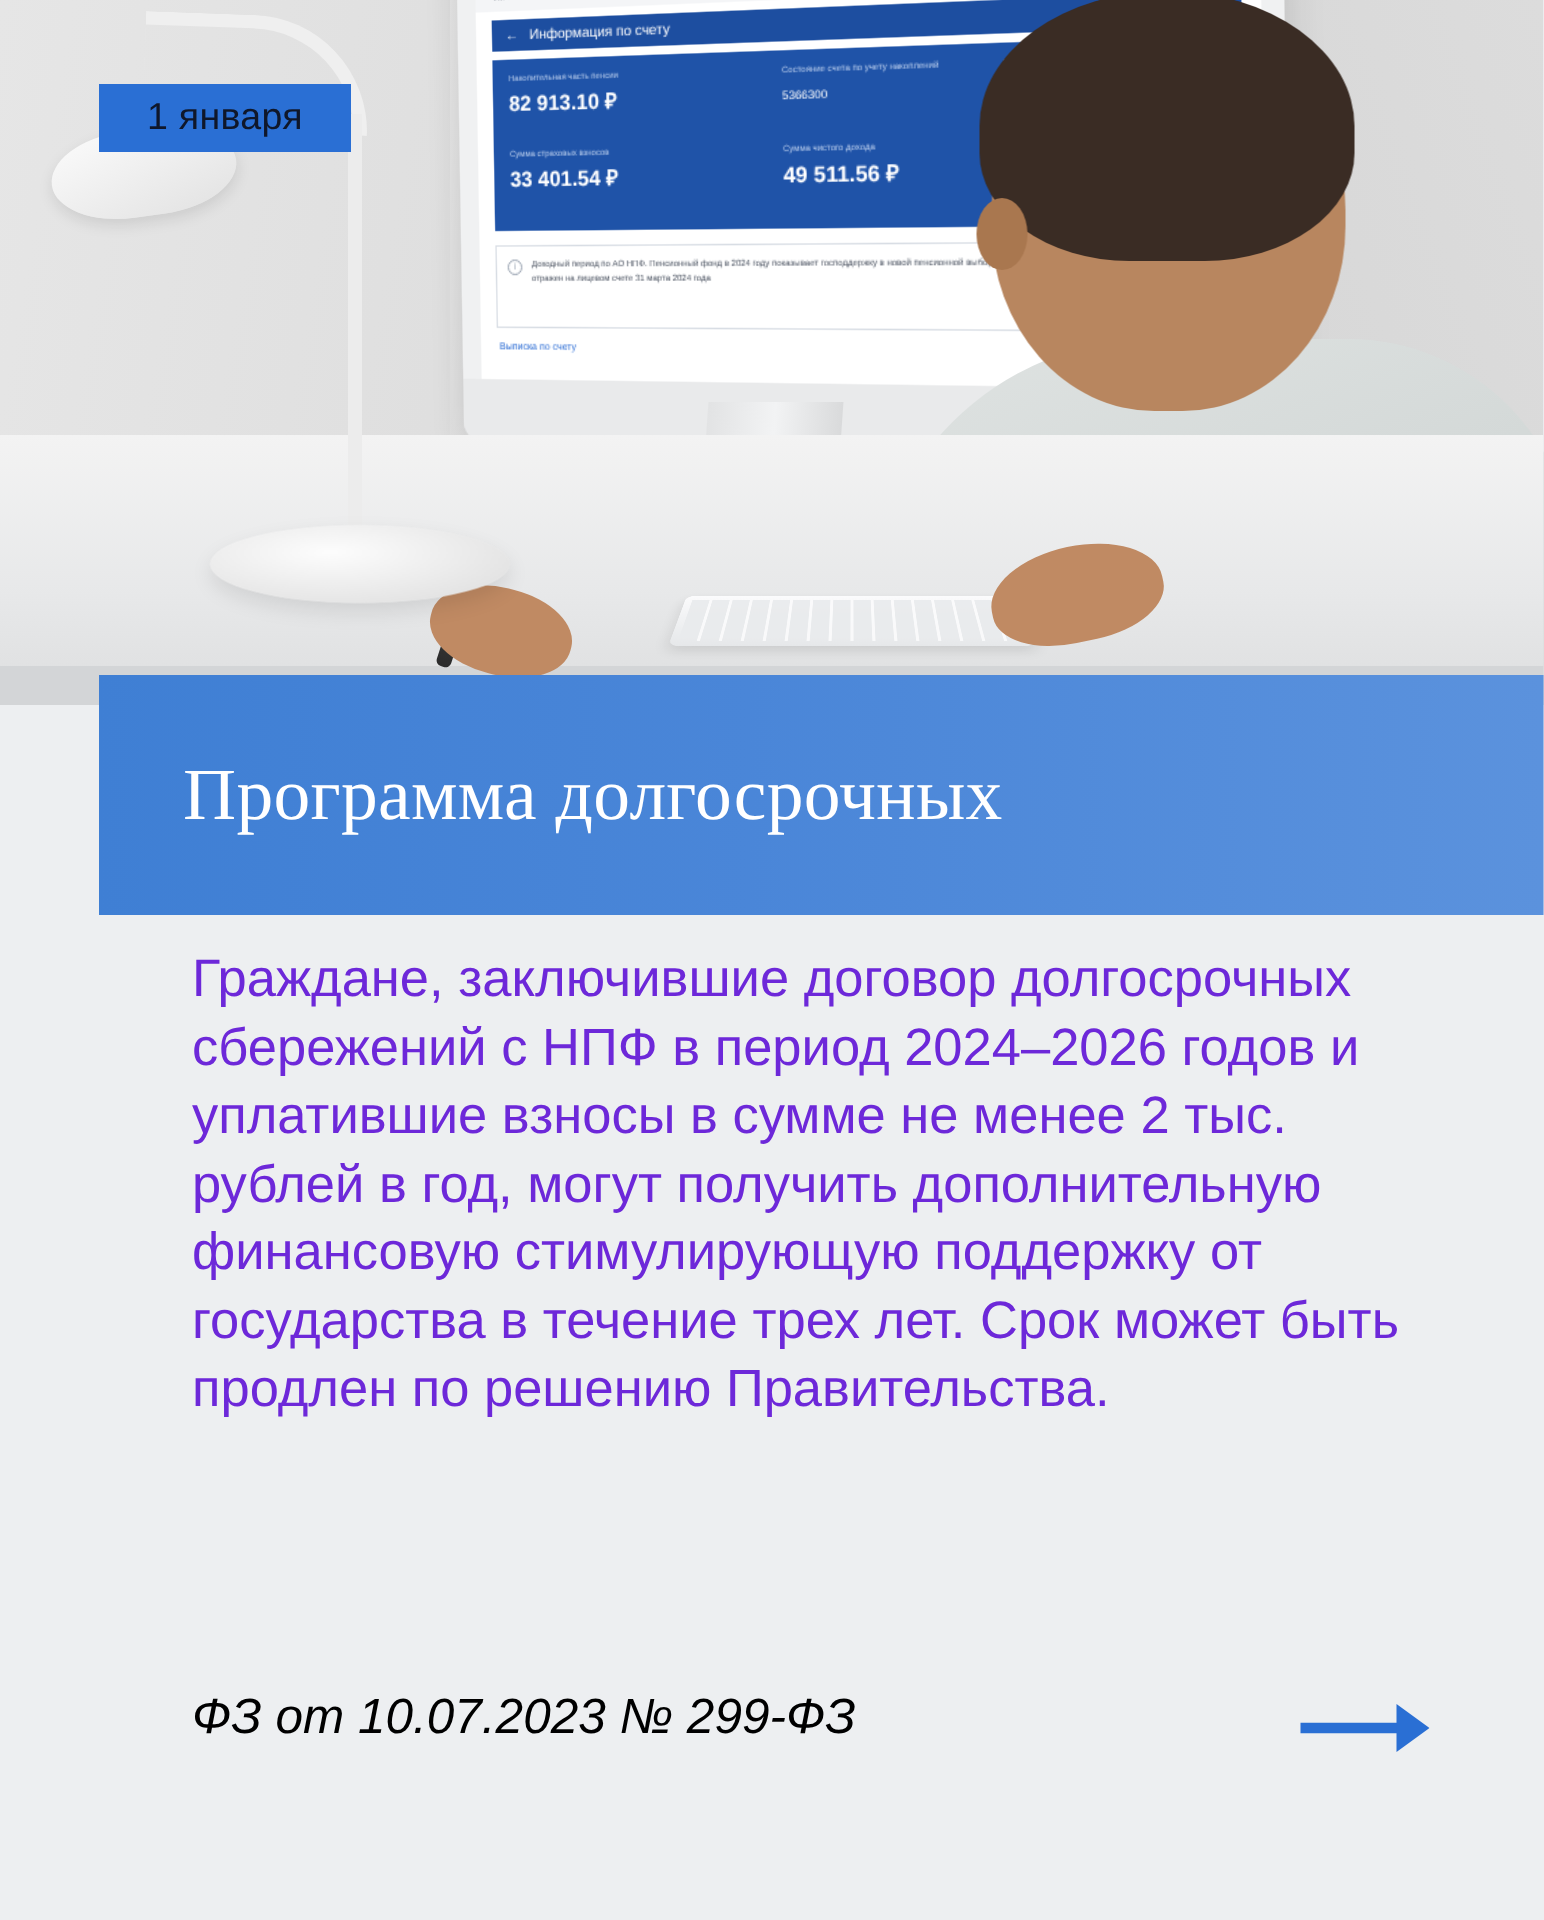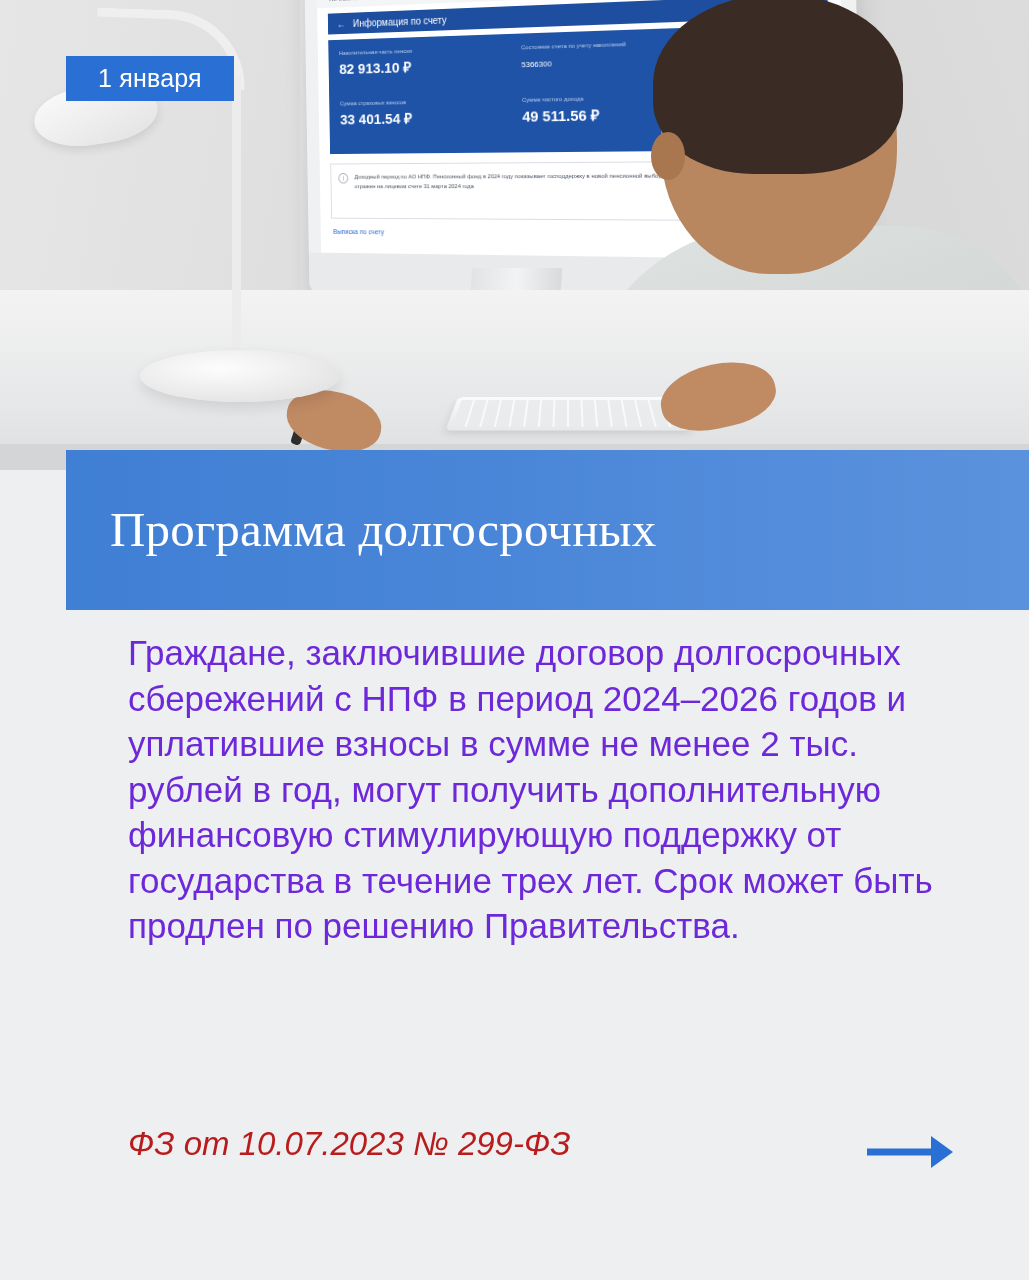--- a/index.html
+++ b/index.html
@@ -190,53 +190,53 @@
   .mouse {
     position: absolute; left: 700px; top: 366px; width: 70px; height: 36px;
     background: linear-gradient(180deg,#f4f5f6,#d9dbdd);
     border-radius: 50%/60%;
   }
 
   
   .date-badge {
     position: absolute; left: 66px; top: 56px;
     background: #2a6fd4;
-    color: #ffffff;
+    color: #0f172a;
     font-size: 25px;
     padding: 8px 32px;
     letter-spacing: .2px;
   }
 
   
   .title-band {
     position: absolute; left: 66px; top: 450px; right: 0; height: 160px;
     background: linear-gradient(90deg, #3f7fd4 0%, #4a86d8 45%, #5b92dd 100%);
     display: flex; align-items: center;
-    padding: 0 28px 0 44px;
+    padding: 0 28px 0 56px;
   }
   .title-band h1 {
     color: #ffffff;
     font-family: "Liberation Serif", serif;
     font-size: 49px;
     font-weight: normal;
     line-height: 1.17;
     letter-spacing: .2px;
   }
 
   
   .body-text {
     position: absolute; left: 128px; top: 630px; right: 54px;
     color: #6d28d9;
     font-size: 35px;
     line-height: 1.30;
     font-weight: 500;
   }
   .law-ref {
     position: absolute; left: 128px; top: 1125px;
-    color: #b91c1c;
+    color: #000000;
     font-size: 33px;
     font-style: italic;
   }
   .arrow {
     position: absolute; right: 76px; top: 1130px;
     width: 88px; height: 44px;
   }
 </style>
 </head>
 <body>

